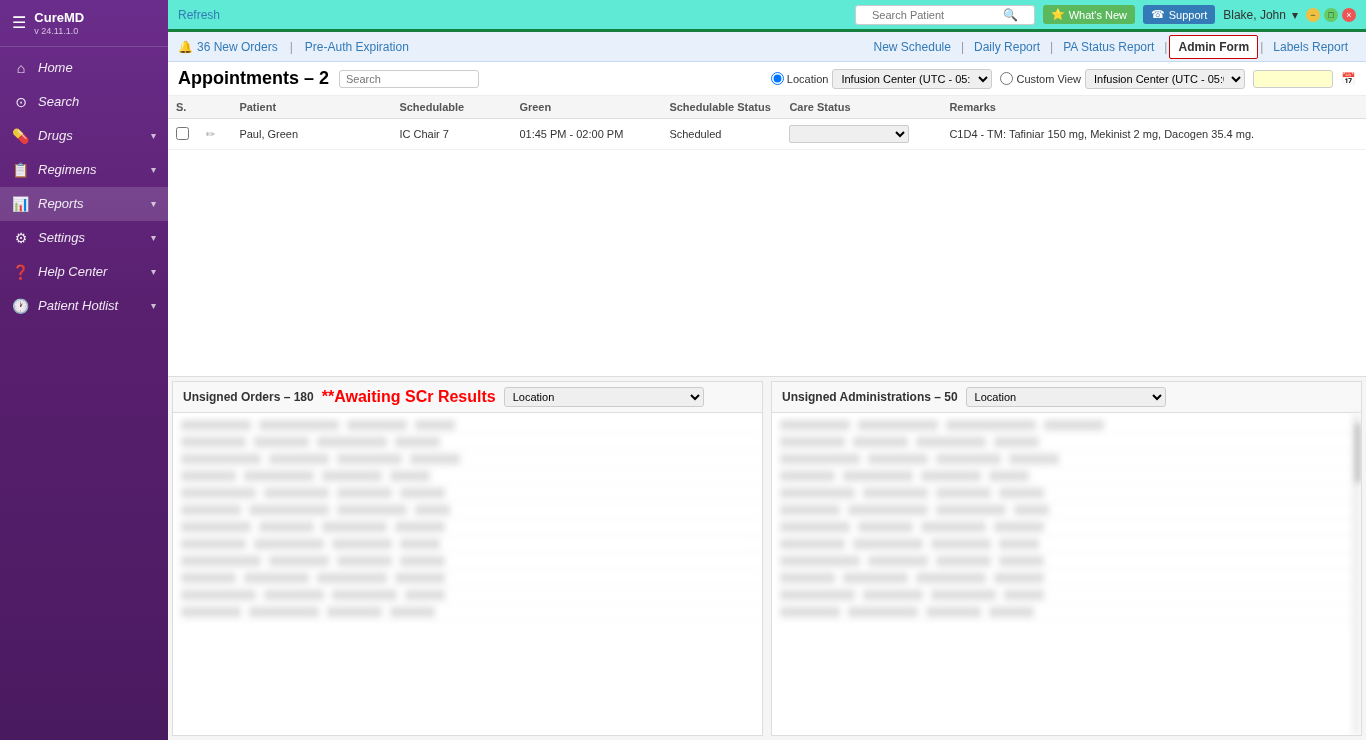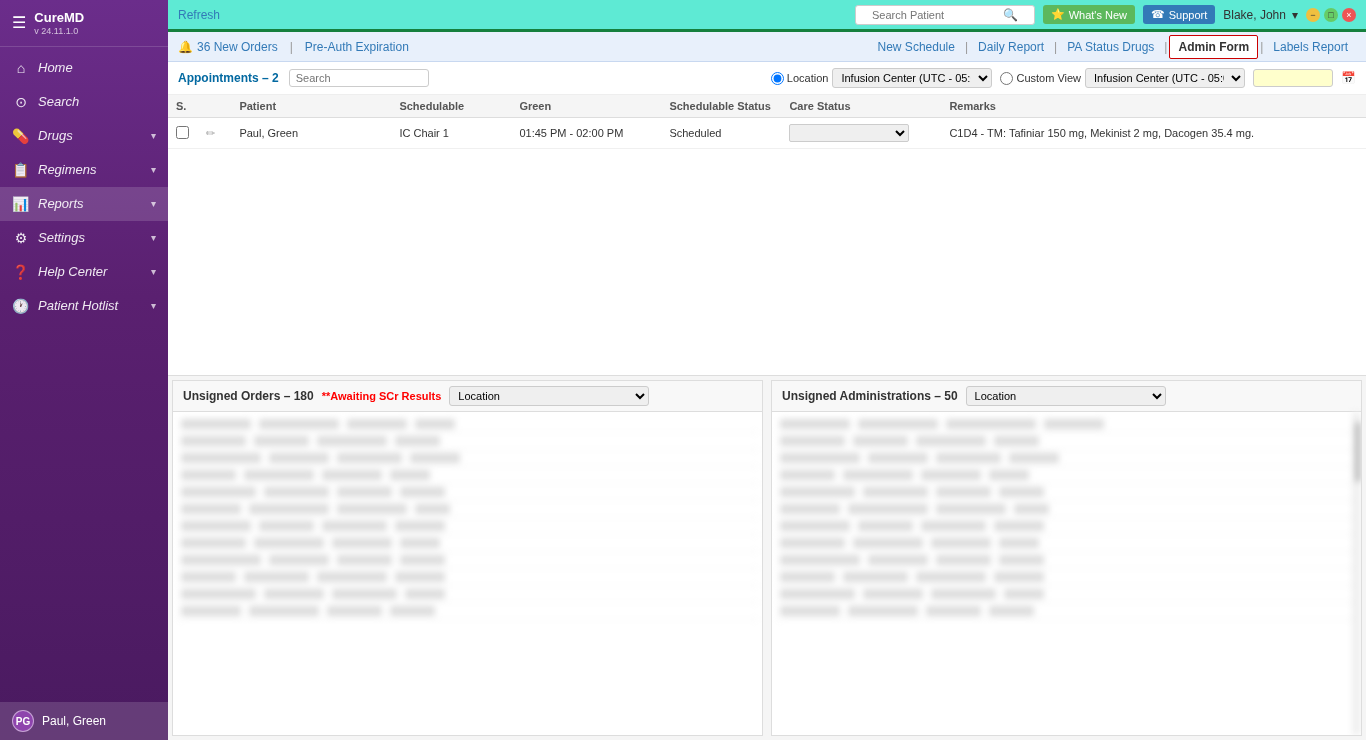--- a/index.html
+++ b/index.html
@@ -137,21 +137,21 @@
       flex-shrink: 0;
     }
     .appointments-header {
       display: flex;
       align-items: center;
       padding: 6px 10px;
       gap: 10px;
       border-bottom: 1px solid #eee;
       justify-content: space-between;
     }
-    .appointments-title { font-size: 12px; font-weight: bold; color: #0369a1; }
+    .appointments-title { font-size: 18px; font-weight: bold; color: #000000; }
     .appointments-header-left { display: flex; align-items: center; gap: 10px; }
     .search-appt { border: 1px solid #ccc; border-radius: 3px; padding: 2px 6px; font-size: 11px; width: 140px; }
     .appointments-header-right { display: flex; align-items: center; gap: 8px; }
     .location-group { display: flex; align-items: center; gap: 4px; }
     .radio-label { font-size: 11px; color: #333; display: flex; align-items: center; gap: 3px; }
     .location-select { border: 1px solid #ccc; border-radius: 3px; padding: 2px 4px; font-size: 11px; width: 160px; }
     .date-input { border: 1px solid #ccc; border-radius: 3px; padding: 2px 4px; font-size: 11px; width: 80px; background: #ffffcc; }
 
     
     .appt-table { width: 100%; border-collapse: collapse; }
@@ -193,21 +193,21 @@
     .panel-header {
       display: flex;
       align-items: center;
       padding: 5px 10px;
       background: #f8f8f8;
       border-bottom: 1px solid #ddd;
       gap: 8px;
       flex-shrink: 0;
     }
     .panel-title { font-size: 12px; font-weight: bold; color: #333; }
-    .awaiting-badge { color: red; font-size: 11px; font-weight: bold; }
+    .awaiting-badge { color: red; font-size: 16px; font-weight: bold; }
     .panel-location-select { border: 1px solid #ccc; border-radius: 3px; padding: 2px 4px; font-size: 11px; flex: 1; max-width: 200px; }
     .panel-content { flex: 1; overflow-y: auto; padding: 4px; position: relative; }
 
     
     .blurred-rows { filter: blur(3px); pointer-events: none; }
     .blurred-row {
       display: flex;
       gap: 8px;
       padding: 3px 4px;
       border-bottom: 1px solid #f0f0f0;
@@ -287,24 +287,20 @@
       <span class="item-icon">❓</span>
       <span class="item-label">Help Center</span>
       <span class="chevron">▾</span>
     </div>
     <div class="sidebar-item">
       <span class="item-icon">🕐</span>
       <span class="item-label">Patient Hotlist</span>
       <span class="chevron">▾</span>
     </div>
   </nav>
-  <div class="sidebar-patient">
-    <div class="patient-avatar">PG</div>
-    <span>Paul, Green</span>
-  </div>
 </div>
 
 <div class="main-content">
 
   <div class="top-bar">
     <div class="top-bar-left">
       <a class="refresh-btn">Refresh</a>
     </div>
     <div class="top-bar-right">
       <div class="search-box">
@@ -338,21 +334,21 @@
         <span>36 New Orders</span>
       </a>
       <span style="color:#999">|</span>
       <a class="nav-link-blue">Pre-Auth Expiration</a>
     </div>
     <div class="sub-nav-right">
       <button class="report-btn">New Schedule</button>
       <span class="report-separator">|</span>
       <button class="report-btn">Daily Report</button>
       <span class="report-separator">|</span>
-      <button class="report-btn">PA Status Drugs</button>
+      <button class="report-btn">PA Status Report</button>
       <span class="report-separator">|</span>
       <button class="report-btn active">Admin Form</button>
       <span class="report-separator">|</span>
       <button class="report-btn">Labels Report</button>
     </div>
   </div>
 
   <div class="appointments-section">
     <div class="appointments-header">
       <div class="appointments-header-left">
@@ -398,21 +394,21 @@
         </thead>
         <tbody>
           <tr>
             <td>
               <input type="checkbox" class="appt-checkbox" style="">
             </td>
             <td>
               <span class="edit-icon">✏</span>
             </td>
             <td>Paul, Green</td>
-            <td>IC Chair 1</td>
+            <td>IC Chair 7</td>
             <td>01:45 PM - 02:00 PM</td>
             <td>Scheduled</td>
             <td>
               <select class="care-status-select">
                 <option value=""></option>
               </select>
             </td>
             <td>C1D4 - TM: Tafiniar 150 mg, Mekinist 2 mg, Dacogen 35.4 mg.</td>
           </tr>
         </tbody>

